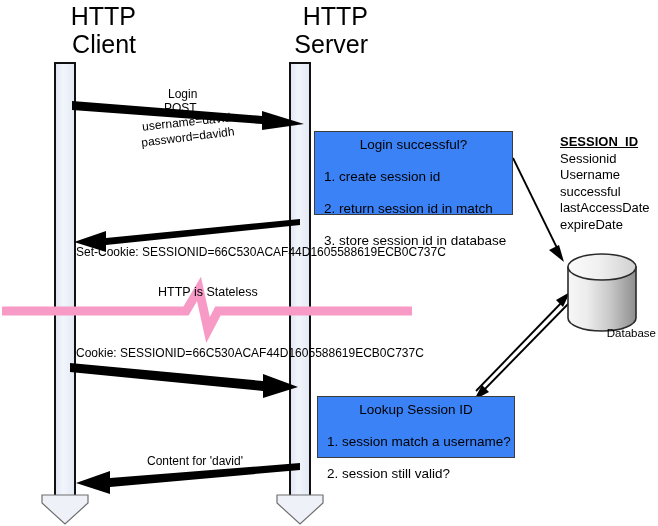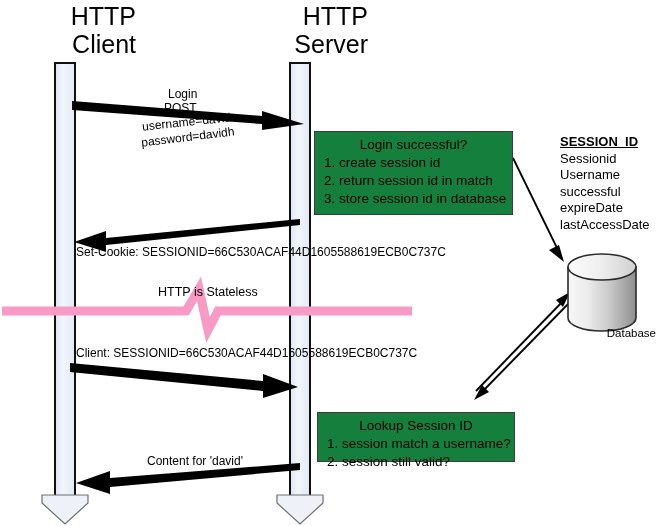--- a/index.html
+++ b/index.html
@@ -28,40 +28,41 @@
     line-height: 28px;
     color: #000;
     white-space: pre-line;
     letter-spacing: 0px;
   }
   #actor-client-title { left: 6px; top: 2px; width: 130px; }
   #actor-server-title { left: 232px; top: 2px; width: 136px; }
 
   .note-box {
     position: absolute;
-    background: #15803d;
+    background: #3b82f6;
     border: 1px solid #3c3c3c;
     box-sizing: border-box;
   }
   .note-title {
     text-align: center;
     font-size: 13.5px;
     line-height: 17px;
     padding-top: 4px;
   }
   .note-list {
     margin: 0;
     padding: 1px 0 0 0;
     list-style: none;
     font-size: 13.5px;
     line-height: 18px;
   }
   .note-list li {
     padding-left: 9px;
     white-space: nowrap;
+    margin-top: 14px;
   }
   .note-list li .num { display: inline-block; width: 15px; }
 
   .msg-label {
     position: absolute;
     font-size: 12px;
     line-height: 15px;
     color: #000;
     white-space: nowrap;
   }
@@ -181,55 +182,55 @@
 <div class="msg-label" style="left:164px; top:101px; text-align:center;">POST</div>
 <div class="msg-label" style="left:142px; top:115px;">
   <span class="rot-a">username=david</span>
 </div>
 <div class="msg-label" style="left:141px; top:130px;">
   <span class="rot-b">password=davidh</span>
 </div>
 
 <div class="msg-label" style="left:76px; top:245px;">Set-Cookie: SESSIONID=66C530ACAF44D1605588619ECB0C737C</div>
 
-<div class="msg-label" style="left:76px; top:346px;">Client: SESSIONID=66C530ACAF44D1605588619ECB0C737C</div>
+<div class="msg-label" style="left:76px; top:346px;">Cookie: SESSIONID=66C530ACAF44D1605588619ECB0C737C</div>
 
 <div class="msg-label" style="left:147px; top:454px;">Content for 'david'</div>
 
 <div class="stateless-label" style="left:158px; top:285px;">HTTP is Stateless</div>
 
 <div class="note-box" style="left:314px; top:131px; width:199px; height:84px;">
   <div class="note-title">Login successful?</div>
   <ul class="note-list">
     <li>
       <span class="num">1.</span><span>create session id</span>
     </li>
     <li>
       <span class="num">2.</span><span>return session id in match</span>
     </li>
     <li>
       <span class="num">3.</span><span>store session id in database</span>
     </li>
   </ul>
 </div>
 
-<div class="note-box" style="left:317px; top:412px; width:198px; height:50px;">
+<div class="note-box" style="left:317px; top:396px; width:198px; height:62px;">
   <div class="note-title">Lookup Session ID</div>
   <ul class="note-list">
     <li>
       <span class="num">1.</span><span>session match a username?</span>
     </li>
     <li>
       <span class="num">2.</span><span>session still valid?</span>
     </li>
   </ul>
 </div>
 
 <div id="session-id-table">
   <div class="tbl-head">SESSION_ID</div>
   <div class="tbl-row">Sessionid</div>
   <div class="tbl-row">Username</div>
   <div class="tbl-row">successful</div>
+  <div class="tbl-row">lastAccessDate</div>
   <div class="tbl-row">expireDate</div>
-  <div class="tbl-row">lastAccessDate</div>
 </div>
 
 <div id="db-label">Database</div>
 
 </body></html>

